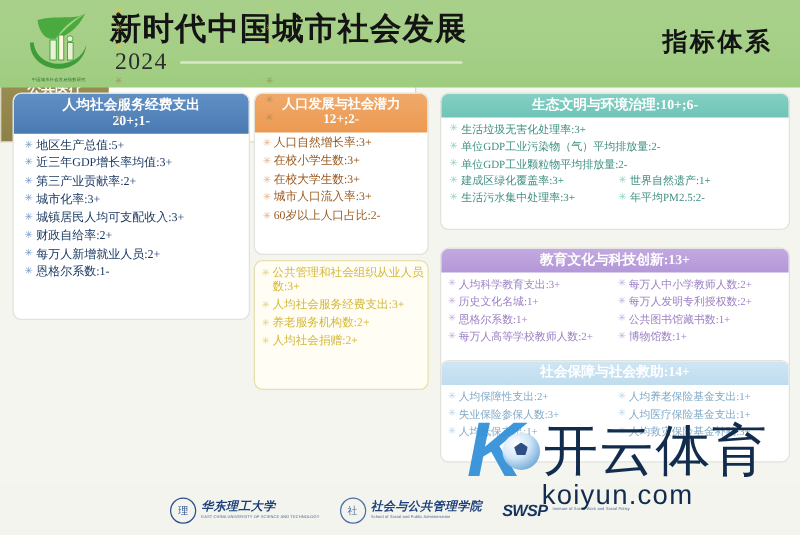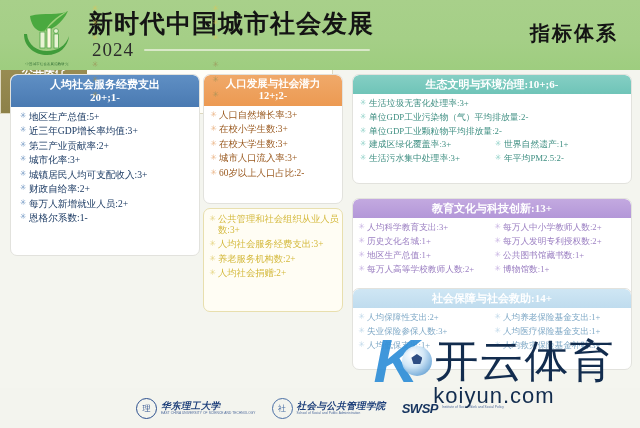--- a/index.html
+++ b/index.html
@@ -489,21 +489,21 @@
         <div class="item">
             <span class="bullet">✳</span>
             <span class="itxt">人均科学教育支出:3+</span>
           </div>
         <div class="item">
             <span class="bullet">✳</span>
             <span class="itxt">历史文化名城:1+</span>
           </div>
         <div class="item">
             <span class="bullet">✳</span>
-            <span class="itxt">地区生产总值:1+</span>
+            <span class="itxt">恩格尔系数:1+</span>
           </div>
         <div class="item">
             <span class="bullet">✳</span>
             <span class="itxt">每万人高等学校教师人数:2+</span>
           </div>
       </div>
       <div class="col">
         <div class="item">
             <span class="bullet">✳</span>
             <span class="itxt">每万人中小学教师人数:2+</span>

